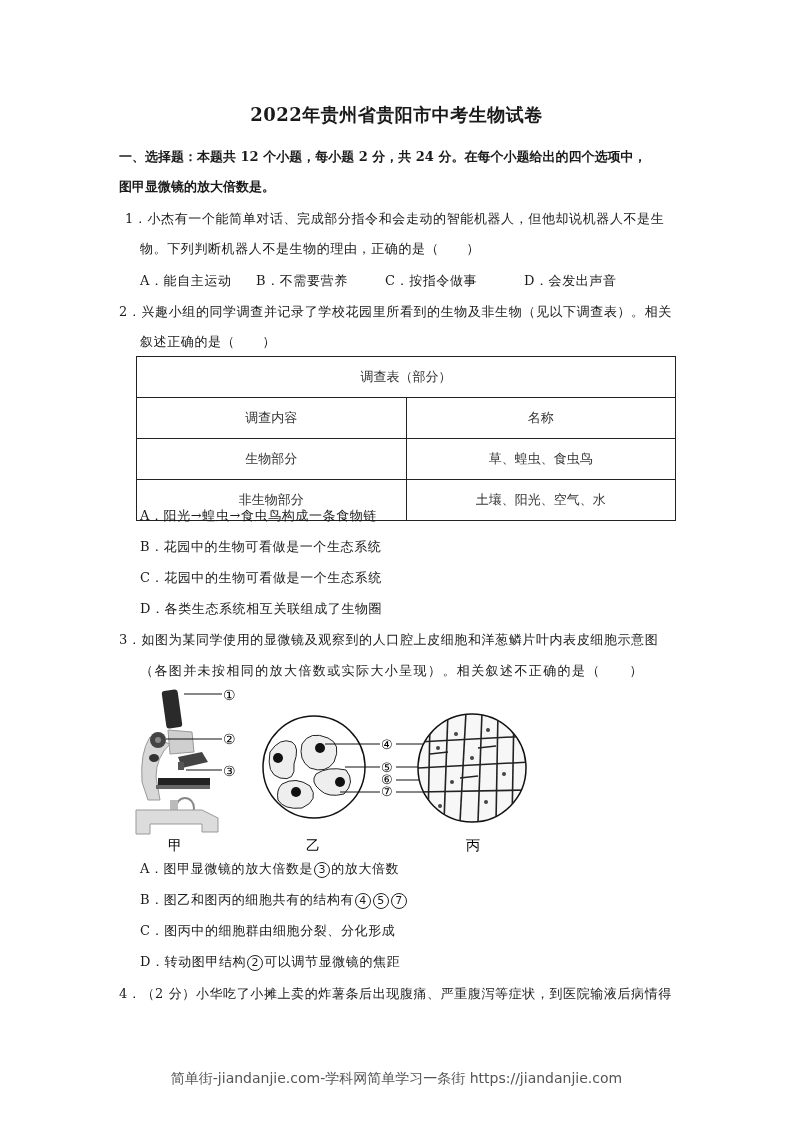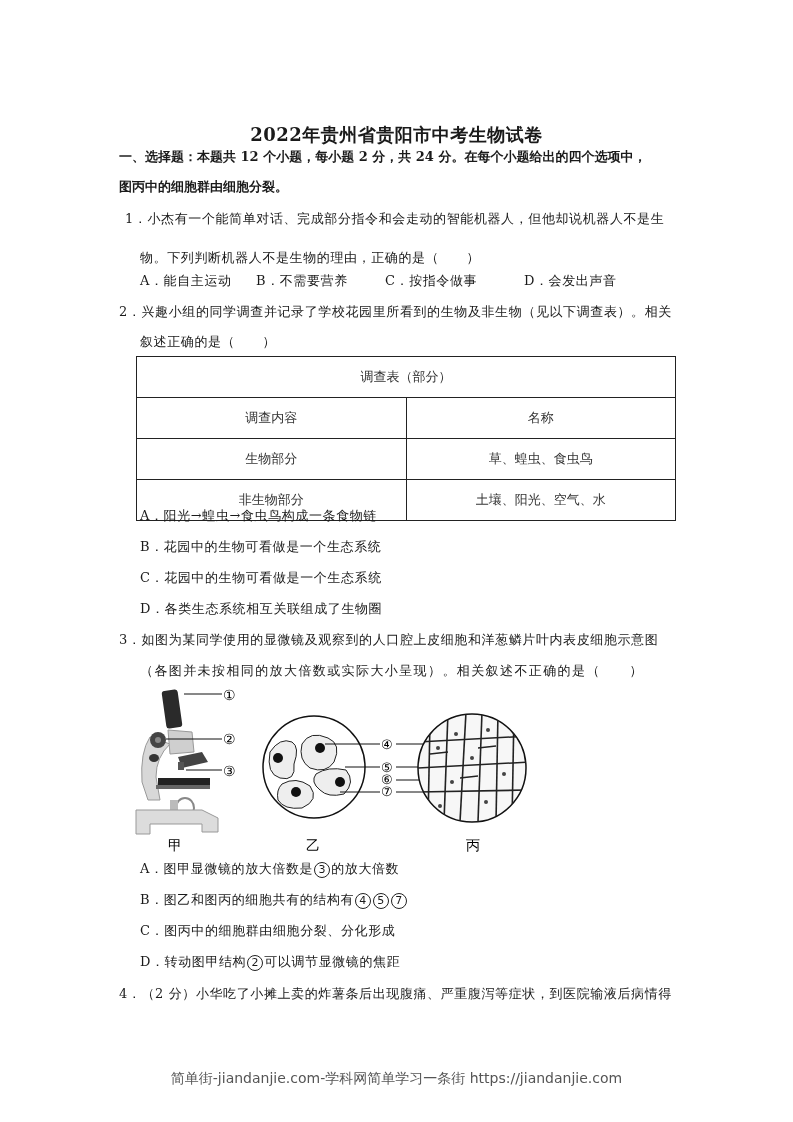--- a/index.html
+++ b/index.html
@@ -4,21 +4,21 @@
 <style>
   html, body { margin: 0; padding: 0; background: #ffffff; }
   body {
     width: 793px; height: 1122px; position: relative; overflow: hidden;
     font-family: "DejaVu Serif", "Liberation Serif", serif;
     color: #1a1a1a;
   }
   .abs { position: absolute; white-space: nowrap; }
   .title {
     left: 0; width: 793px; top: 103px; text-align: center;
-    font-size: 18px; font-weight: bold; letter-spacing: 0.5px; margin-top: 20px;
+    font-size: 18px; font-weight: bold; letter-spacing: 0.5px;
   }
   .sec { font-size: 13px; font-weight: bold; }
   .txt { font-size: 13px; letter-spacing: 0.6px; }
   .opt { font-size: 13px; letter-spacing: 0.6px; }
   table.survey {
     position: absolute; left: 136px; top: 356px; width: 540px;
     border-collapse: collapse; font-size: 13px;
     font-family: "DejaVu Sans", "Liberation Sans", sans-serif;
     color: #333;
   }
@@ -40,26 +40,26 @@
     font-family: "DejaVu Sans", "Liberation Sans", sans-serif;
     font-size: 14px; color: #555;
   }
 </style>
 </head>
 <body>
 
 <div class="abs title">2022年贵州省贵阳市中考生物试卷</div>
 
 <div class="abs sec" style="left:119px; top:148px;">一、选择题：本题共 12 个小题，每小题 2 分，共 24 分。在每个小题给出的四个选项中，</div>
-<div class="abs sec" style="left:119px; top:178px;">图丙中的细胞群由细胞分裂。</div>
+<div class="abs sec" style="left:119px; top:178px;">图甲显微镜的放大倍数是。</div>
 
 <div class="abs txt" style="left:119px; top:210px;margin-left:6px;">
   <span>1．</span><span>小杰有一个能简单对话、完成部分指令和会走动的智能机器人，但他却说机器人不是生</span>
 </div>
-<div class="abs txt" style="left:140px; top:240px;margin-top:9px;">物。下列判断机器人不是生物的理由，正确的是（　　）</div>
+<div class="abs txt" style="left:140px; top:240px;">物。下列判断机器人不是生物的理由，正确的是（　　）</div>
 <div class="abs opt" style="left:140px; top:272px;">A．能自主运动</div>
 <div class="abs opt" style="left:256px; top:272px;">B．不需要营养</div>
 <div class="abs opt" style="left:385px; top:272px;">C．按指令做事</div>
 <div class="abs opt" style="left:524px; top:272px;">D．会发出声音</div>
 
 <div class="abs txt" style="left:119px; top:303px;">
   <span>2．</span><span>兴趣小组的同学调查并记录了学校花园里所看到的生物及非生物（见以下调查表）。相关</span>
 </div>
 <div class="abs txt" style="left:140px; top:333px;">叙述正确的是（　　）</div>
 

